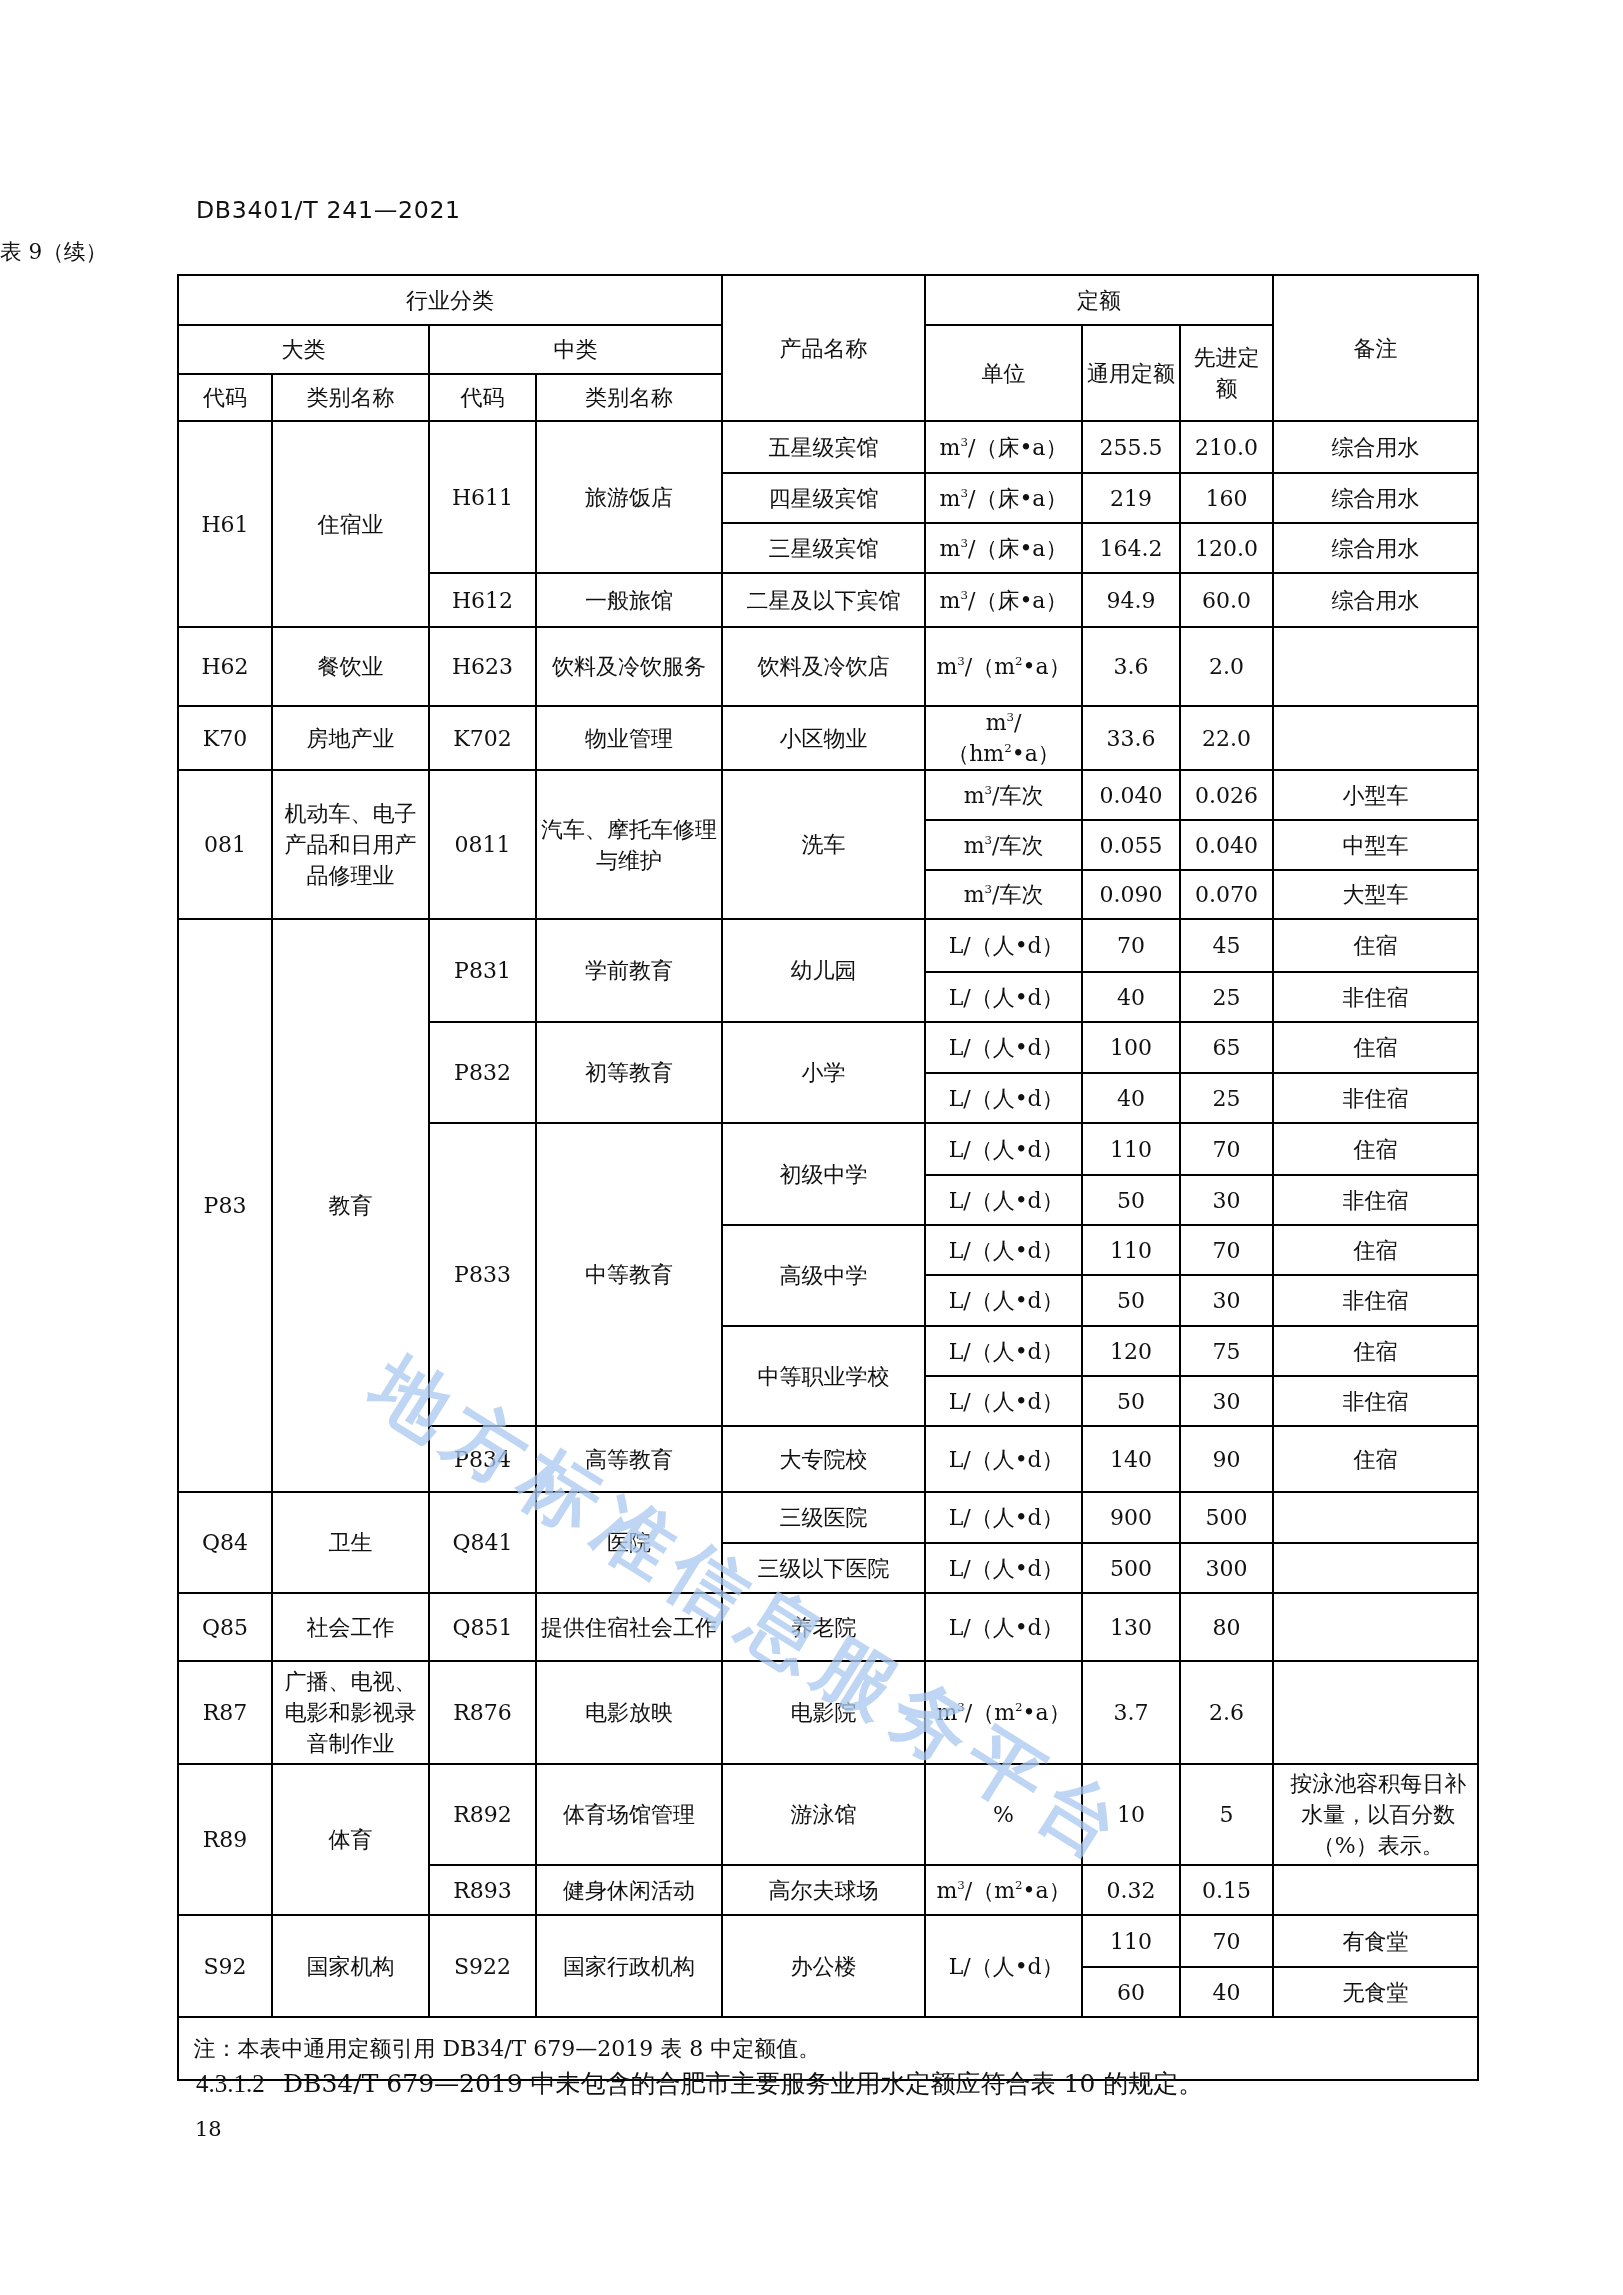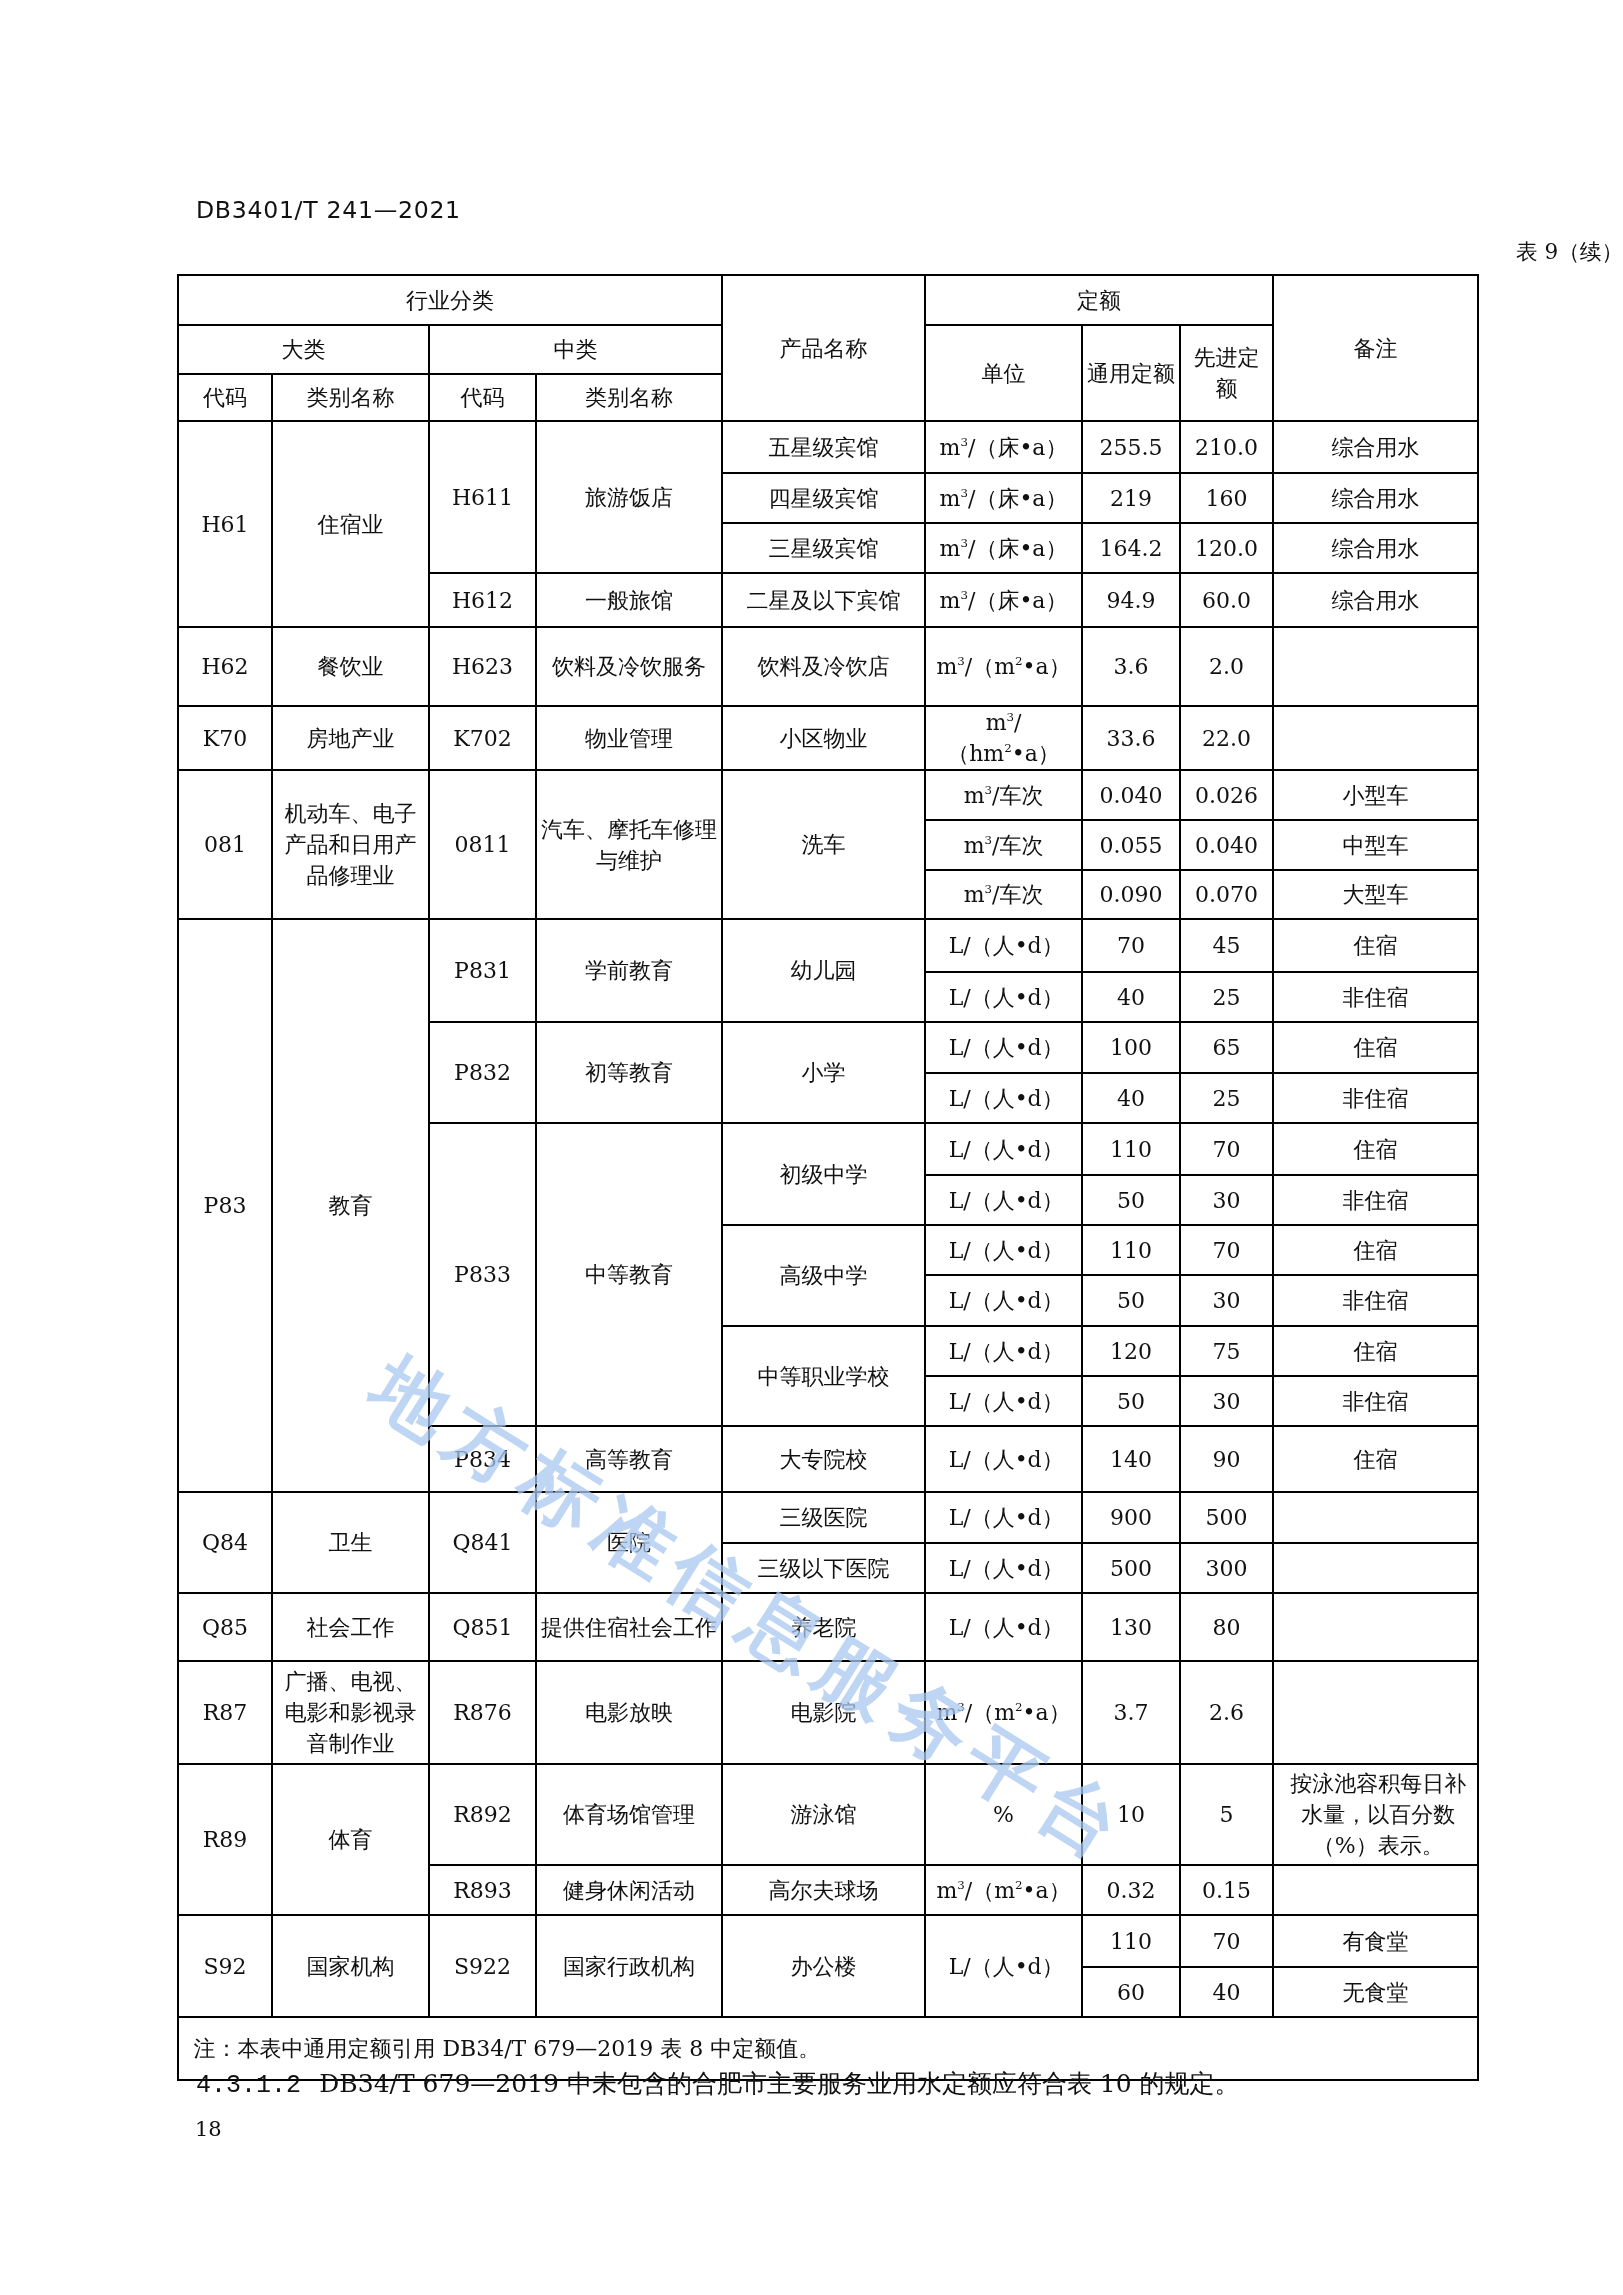--- a/index.html
+++ b/index.html
@@ -1,29 +1,29 @@
 <!DOCTYPE html>
 <html style="font-size:10.5px"><head>
 <meta charset="utf-8">
 <style>
   html, body { margin: 0; padding: 0; background: #ffffff; }
   body { width: 1623px; height: 2295px; position: relative; overflow: hidden;
          font-family: "DejaVu Serif", "Liberation Serif", serif; color: #111; }
   .doc-code { position: absolute; left: 196px; top: 196px; font-family: "DejaVu Sans", "Liberation Sans", sans-serif;
               font-size: 23.6px; letter-spacing: 0.7px; text-align: center; }
-  .table-caption { position: absolute; left: 0; width: 1623px; top: 237px; text-align: right; font-size: 21.6px; }
+  .table-caption { position: absolute; left: 0; width: 1623px; top: 237px; text-align: left; font-size: 21.6px; }
   table.quota { position: absolute; left: 177px; top: 274px; border-collapse: collapse; table-layout: fixed;
                 width: 1299px; border: 2.6px solid #000; }
   table.quota td { border: 2px solid #000; text-align: center; vertical-align: middle; font-size: 22px;
                    line-height: 31px; padding: 0 3.9px; box-sizing: border-box; overflow: hidden; }
   table.quota td.left { text-align: center; padding-left: 9.2px; }
   table.quota td.note { text-align: left; padding-left: 14.4px; font-size: 22px; }
   .unit sup { font-size: 11.8px; vertical-align: 9.2px; line-height: 0; }
   .footer-clause { position: absolute; left: 196px; top: 2067px; font-size: 25px; }
-  .footer-clause .num { font-family: Liberation Mono, monospace; margin-right: 18.3px; margin-top: 48px; }
+  .footer-clause .num { font-family: Liberation Serif, serif; margin-right: 18.3px; margin-top: 48px; }
   .page-num { position: absolute; left: 195px; top: 2117px; font-size: 21px; }
   .watermark { position: absolute; left: 406px; top: 1335px; transform-origin: 0 0; transform: rotate(32deg);
                font-family: "DejaVu Sans", "Liberation Sans", sans-serif; font-size: 77px; color: #a9c8ef;
                opacity: 0.75; letter-spacing: 10.5px; white-space: nowrap; pointer-events: none; font-weight: bold; }
 </style>
 </head>
 <body>
 
 <div class="doc-code">DB3401/T 241—2021</div>
 <div class="table-caption">表 9（续）</div>

